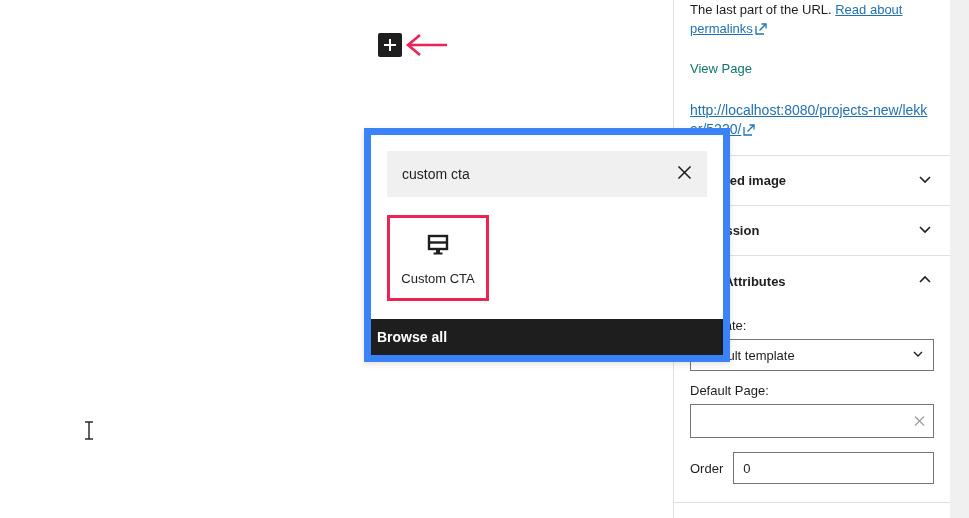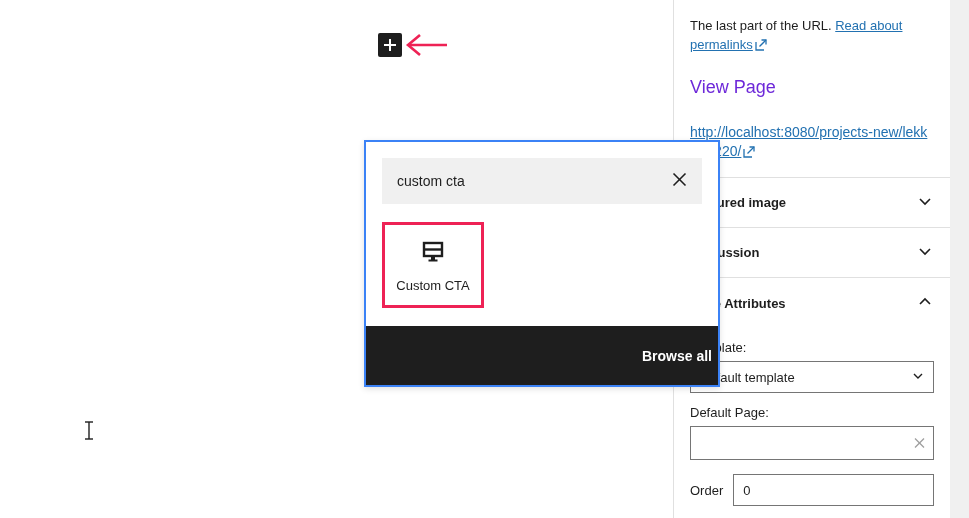--- a/index.html
+++ b/index.html
@@ -73,24 +73,24 @@
     left: 83px;
     top: 421px;
     width: 12px;
     height: 19px;
   }
 
   
   #block-inserter {
     position: absolute;
     left: 364px;
-    top: 140px;
+    top: 128px;
     width: 352px;
     background: #ffffff;
-    border: 2px solid #3b82f6;
+    border: 7px solid #3b82f6;
     box-shadow: 0 2px 6px rgba(0,0,0,.12);
     z-index: 40;
   }
   #inserter-search-row {
     padding: 16px 16px 4px 16px;
   }
   #inserter-search-box {
     position: relative;
     height: 44px;
     background: #f0f0f0;
@@ -158,29 +158,29 @@
   .block-item .block-label {
     font-size: 13px;
     color: #1e1e1e;
     line-height: 1.2;
     text-align: center;
   }
 
   #inserter-browse-all {
     display: block;
     width: 100%;
-    height: 59px;
+    height: 36px;
     background: #1e1e1e;
     color: #ffffff;
     border: none;
     font-family: "Liberation Sans", sans-serif;
     font-size: 14px;
     font-weight: bold;
     cursor: pointer;
-    text-align: right;
+    text-align: left;
   }
 
   
   #sidebar {
     position: absolute;
     left: 673px;
     top: 0;
     width: 277px;
     height: 518px;
     background: #ffffff;
@@ -197,35 +197,35 @@
     background: #f0f0f0;
   }
 
   .sb-pad {
     padding: 0 16px;
   }
   .sb-help {
     font-size: 13px;
     line-height: 19px;
     color: #1e1e1e;
-    padding-top: 16px;
+    padding-top: 0;
   }
   .sb-link {
     color: #2271b1;
     text-decoration: underline;
     cursor: pointer;
   }
   .ext-icon {
     display: inline-block;
     vertical-align: -2px;
     margin-left: 2px;
   }
   .sb-viewpage {
-    font-size: 18px;
-    color: #6d28d9;
+    font-size: 13px;
+    color: #0f766e;
     margin-top: 21px;
   }
   .sb-permalink {
     font-size: 14px;
     line-height: 19px;
     margin-top: 25px;
     word-break: break-all;
   }
 
   .panel-divider {

